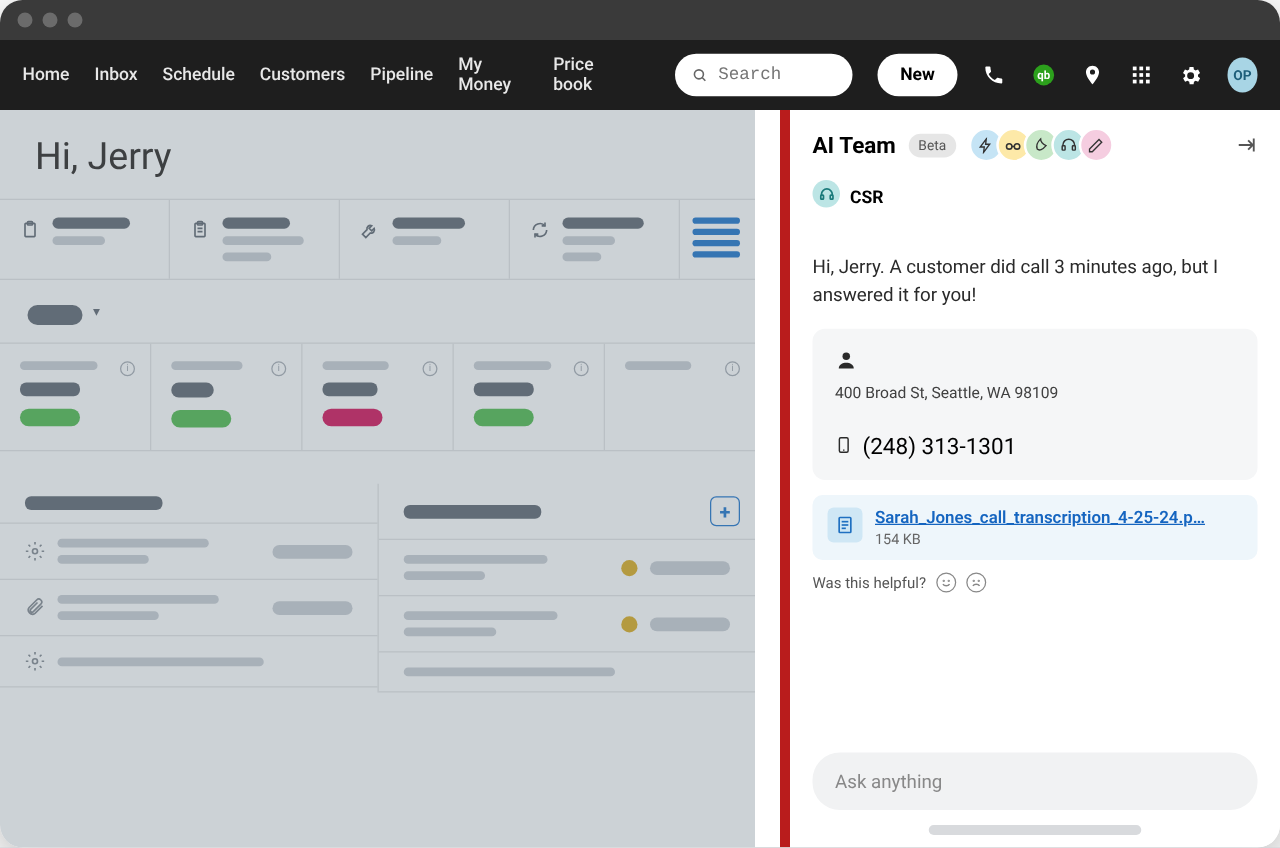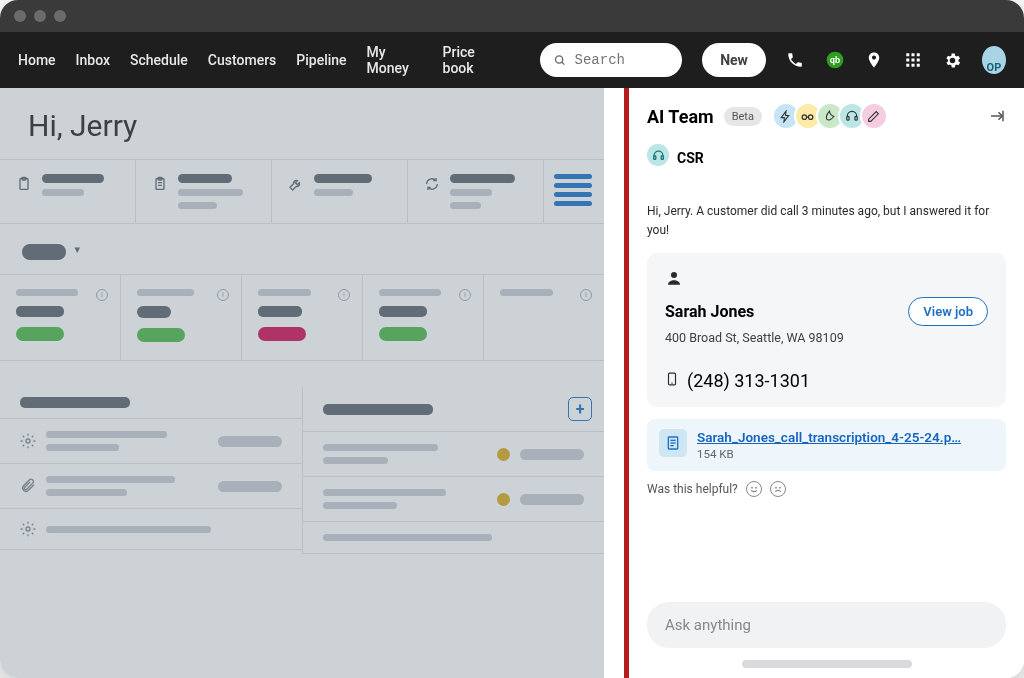--- a/index.html
+++ b/index.html
@@ -5,23 +5,23 @@
 * { margin: 0; padding: 0; box-sizing: border-box; font-family: -apple-system, BlinkMacSystemFont, "Segoe UI", Roboto, sans-serif; }
 body { background: #fff; }
 .window { width: 1024px; height: 678px; background: #fff; border-radius: 18px; overflow: hidden; position: relative; box-shadow: 0 10px 40px rgba(0,0,0,0.3); }
 .titlebar { height: 32px; background: #3a3a3a; display: flex; align-items: center; padding: 0 14px; gap: 8px; }
 .dot { width: 12px; height: 12px; border-radius: 50%; background: #6b6b6b; }
 .topnav { height: 56px; background: #1e1e1e; display: flex; align-items: center; padding: 0 18px; gap: 20px; color: #e8e8e8; }
 .topnav .navlink { font-size: 14px; font-weight: 500; cursor: pointer; }
 .topnav .spacer { flex: 1; }
 .search { background: #fff; border-radius: 20px; height: 34px; width: 160px; display: flex; align-items: center; padding: 0 14px; gap: 8px; color: #666; }
 .search input { border: none; outline: none; font-size: 14px; width: 100%; background: transparent; font-family: Liberation Mono, monospace; }
-.newbtn { background: #fff; border-radius: 20px; height: 34px; padding: 0 18px; display: flex; align-items: center; font-weight: 700; font-size: 14px; color: #404040; cursor: pointer; }
+.newbtn { background: #fff; border-radius: 20px; height: 34px; padding: 0 18px; display: flex; align-items: center; font-weight: 700; font-size: 14px; color: #000000; cursor: pointer; }
 .icbtn { width: 22px; height: 22px; display: flex; align-items: center; justify-content: center; color: #fff; cursor: pointer; }
-.avatar { width: 28px; height: 28px; border-radius: 50%; background: #a8d5e5; color: #1e5f7a; font-size: 11px; font-weight: 700; display: flex; align-items: flex-end; justify-content: center; }
+.avatar { width: 28px; height: 28px; border-radius: 50%; background: #a8d5e5; color: #1e5f7a; font-size: 11px; font-weight: 700; display: flex; align-items: center; justify-content: center; }
 .body { display: flex; height: calc(100% - 88px); gap: 20px; }
 .main { flex: 1; background: #e9ecef; padding: 20px 0 0 0; overflow: hidden; position: relative; }
 .main::after { content:""; position:absolute; inset:0; background: rgba(120,130,140,0.25); pointer-events:none; }
 .greeting { font-size: 30px; font-weight: 400; padding: 0 28px 16px; color: #2a2a2a; }
 .statrow { display: flex; gap: 0; border-top: 1px solid #d0d4d8; border-bottom: 1px solid #d0d4d8; }
 .statcard { flex: 1; padding: 14px 16px; border-right: 1px solid #d0d4d8; display: flex; gap: 10px; align-items: flex-start; }
 .statcard:last-child { border-right: none; flex: 0 0 60px; padding: 14px 10px; }
 .staticon { width: 16px; height: 16px; flex-shrink: 0; margin-top: 2px; }
 .statlines { flex:1; display:flex; flex-direction:column; gap:6px; }
 .bar { height: 9px; border-radius: 5px; background: #5a6570; }
@@ -46,36 +46,36 @@
 .thead { padding:10px 20px; border-bottom:1px solid #d0d4d8; display:flex; align-items:center; justify-content:space-between; }
 .thead .bar { width:110px; height:11px; }
 .addsq { width:24px; height:24px; border:1.5px solid #1f70c1; border-radius:5px; color:#1f70c1; display:flex; align-items:center; justify-content:center; font-size:16px; font-weight:700; margin-right:-8px; }
 .trow { padding:12px 20px; border-bottom:1px solid #d0d4d8; display:flex; align-items:center; gap:10px; }
 .trow .ic { width:16px; height:16px; color:#7a838c; flex-shrink:0; }
 .trow .lines { flex:1; display:flex; flex-direction:column; gap:6px; }
 .trow .dotc { width:13px; height:13px; border-radius:50%; background:#c9a227; flex-shrink:0; }
 .trow .endbar { width:64px; height:11px; background:#b8c0c8; border-radius:6px; flex-shrink:0; }
 
 
-.panel { width: 400px; background:#fff; border-left:5px solid #b91c1c; display:flex; flex-direction:column; }
+.panel { width: 400px; background:#fff; border-left:8px solid #b91c1c; display:flex; flex-direction:column; }
 .phead { padding: 14px 18px; display:flex; align-items:center; gap:10px; }
 .phead h2 { font-size:18px; font-weight:700; }
 .beta { background:#e6e6e6; color:#555; font-size:11px; font-weight:400; padding:3px 8px; border-radius:10px; }
 .chips { display:flex; gap:-4px; margin-left:6px; }
 .chipc { width:28px; height:28px; border-radius:50%; display:flex; align-items:center; justify-content:center; font-size:14px; margin-left:-6px; border:2px solid #fff; }
 .chipc.blue { background:#c5e4f5; }
 .chipc.yellow { background:#fde9a8; }
 .chipc.green2 { background:#c8e8c8; }
 .chipc.teal { background:#bce5e5; }
 .chipc.pink2 { background:#f5cde0; }
 .expand { margin-left:auto; cursor:pointer; color:#555; }
 .pbody { padding: 0 18px 10px; overflow-y:auto; flex:1; }
 .csr { display:flex; align-items:flex-end; gap:8px; font-weight:700; font-size:14px; margin-bottom:8px; }
 .csr .ic2 { width:22px; height:22px; border-radius:50%; background:#bce5e5; display:flex; align-items:center; justify-content:center; }
-.msg { font-size:12px; line-height:1.55; color:#2a2a2a; margin-bottom:14px;margin-top:36px; }
+.msg { font-size:15px; line-height:1.55; color:#2a2a2a; margin-bottom:14px;margin-top:36px; }
 .jobcard { background:#f5f6f7; border-radius:10px; padding:16px 18px; margin-bottom:12px; }
 .jobcard .person { width:18px; height:18px; margin-bottom:10px; }
 .jobrow { display:flex; justify-content:space-between; align-items:center; }
 .jobrow h3 { font-size:16px; font-weight:700; }
 .viewbtn { border:1.5px solid #1f70c1; color:#1f70c1; background:#fff; border-radius:18px; padding:6px 14px; font-size:13px; font-weight:600; cursor:pointer; }
 .addr { font-size:12.5px; color:#404040; margin-top:4px; }
 .phone { display:flex; gap:8px; margin-top:25px; font-size:18px; }
 .filecard { background:#eef6fb; border-radius:8px; padding:10px 12px; display:flex; gap:10px; align-items:flex-start; margin-bottom:10px; }
 .fileic { width:28px; height:28px; background:#cfe7f5; border-radius:5px; display:flex; align-items:center; justify-content:center; color:#1f70c1; flex-shrink:0; }
 .filename { color:#1565c0; font-size:13.5px; font-weight:600; text-decoration:underline; white-space:nowrap; overflow:hidden; text-overflow:ellipsis; max-width:300px; }
@@ -369,24 +369,20 @@
             </div>
           <span>CSR</span>
         </div>
         <p class="msg">Hi, Jerry. A customer did call 3 minutes ago, but I answered it for you!</p>
 
         <div class="jobcard">
           <svg class="person" viewBox="0 0 24 24" fill="#2a2a2a">
               <circle cx="12" cy="8" r="4"></circle>
               <path d="M4 21c0-4 4-6 8-6s8 2 8 6"></path>
             </svg>
-          <div class="jobrow">
-            <h3>Sarah Jones</h3>
-            <button class="viewbtn"><span>View job</span></button>
-          </div>
           <div class="addr">400 Broad St, Seattle, WA 98109</div>
           <div class="phone">
             <svg width="14" height="18" viewBox="0 0 24 24" fill="none" stroke="#2a2a2a" stroke-width="2">
                 <rect x="6" y="2" width="12" height="20" rx="2"></rect>
                 <line x1="11" y1="19" x2="13" y2="19"></line>
               </svg>
             <span>(248) 313-1301</span>
           </div>
         </div>
 

